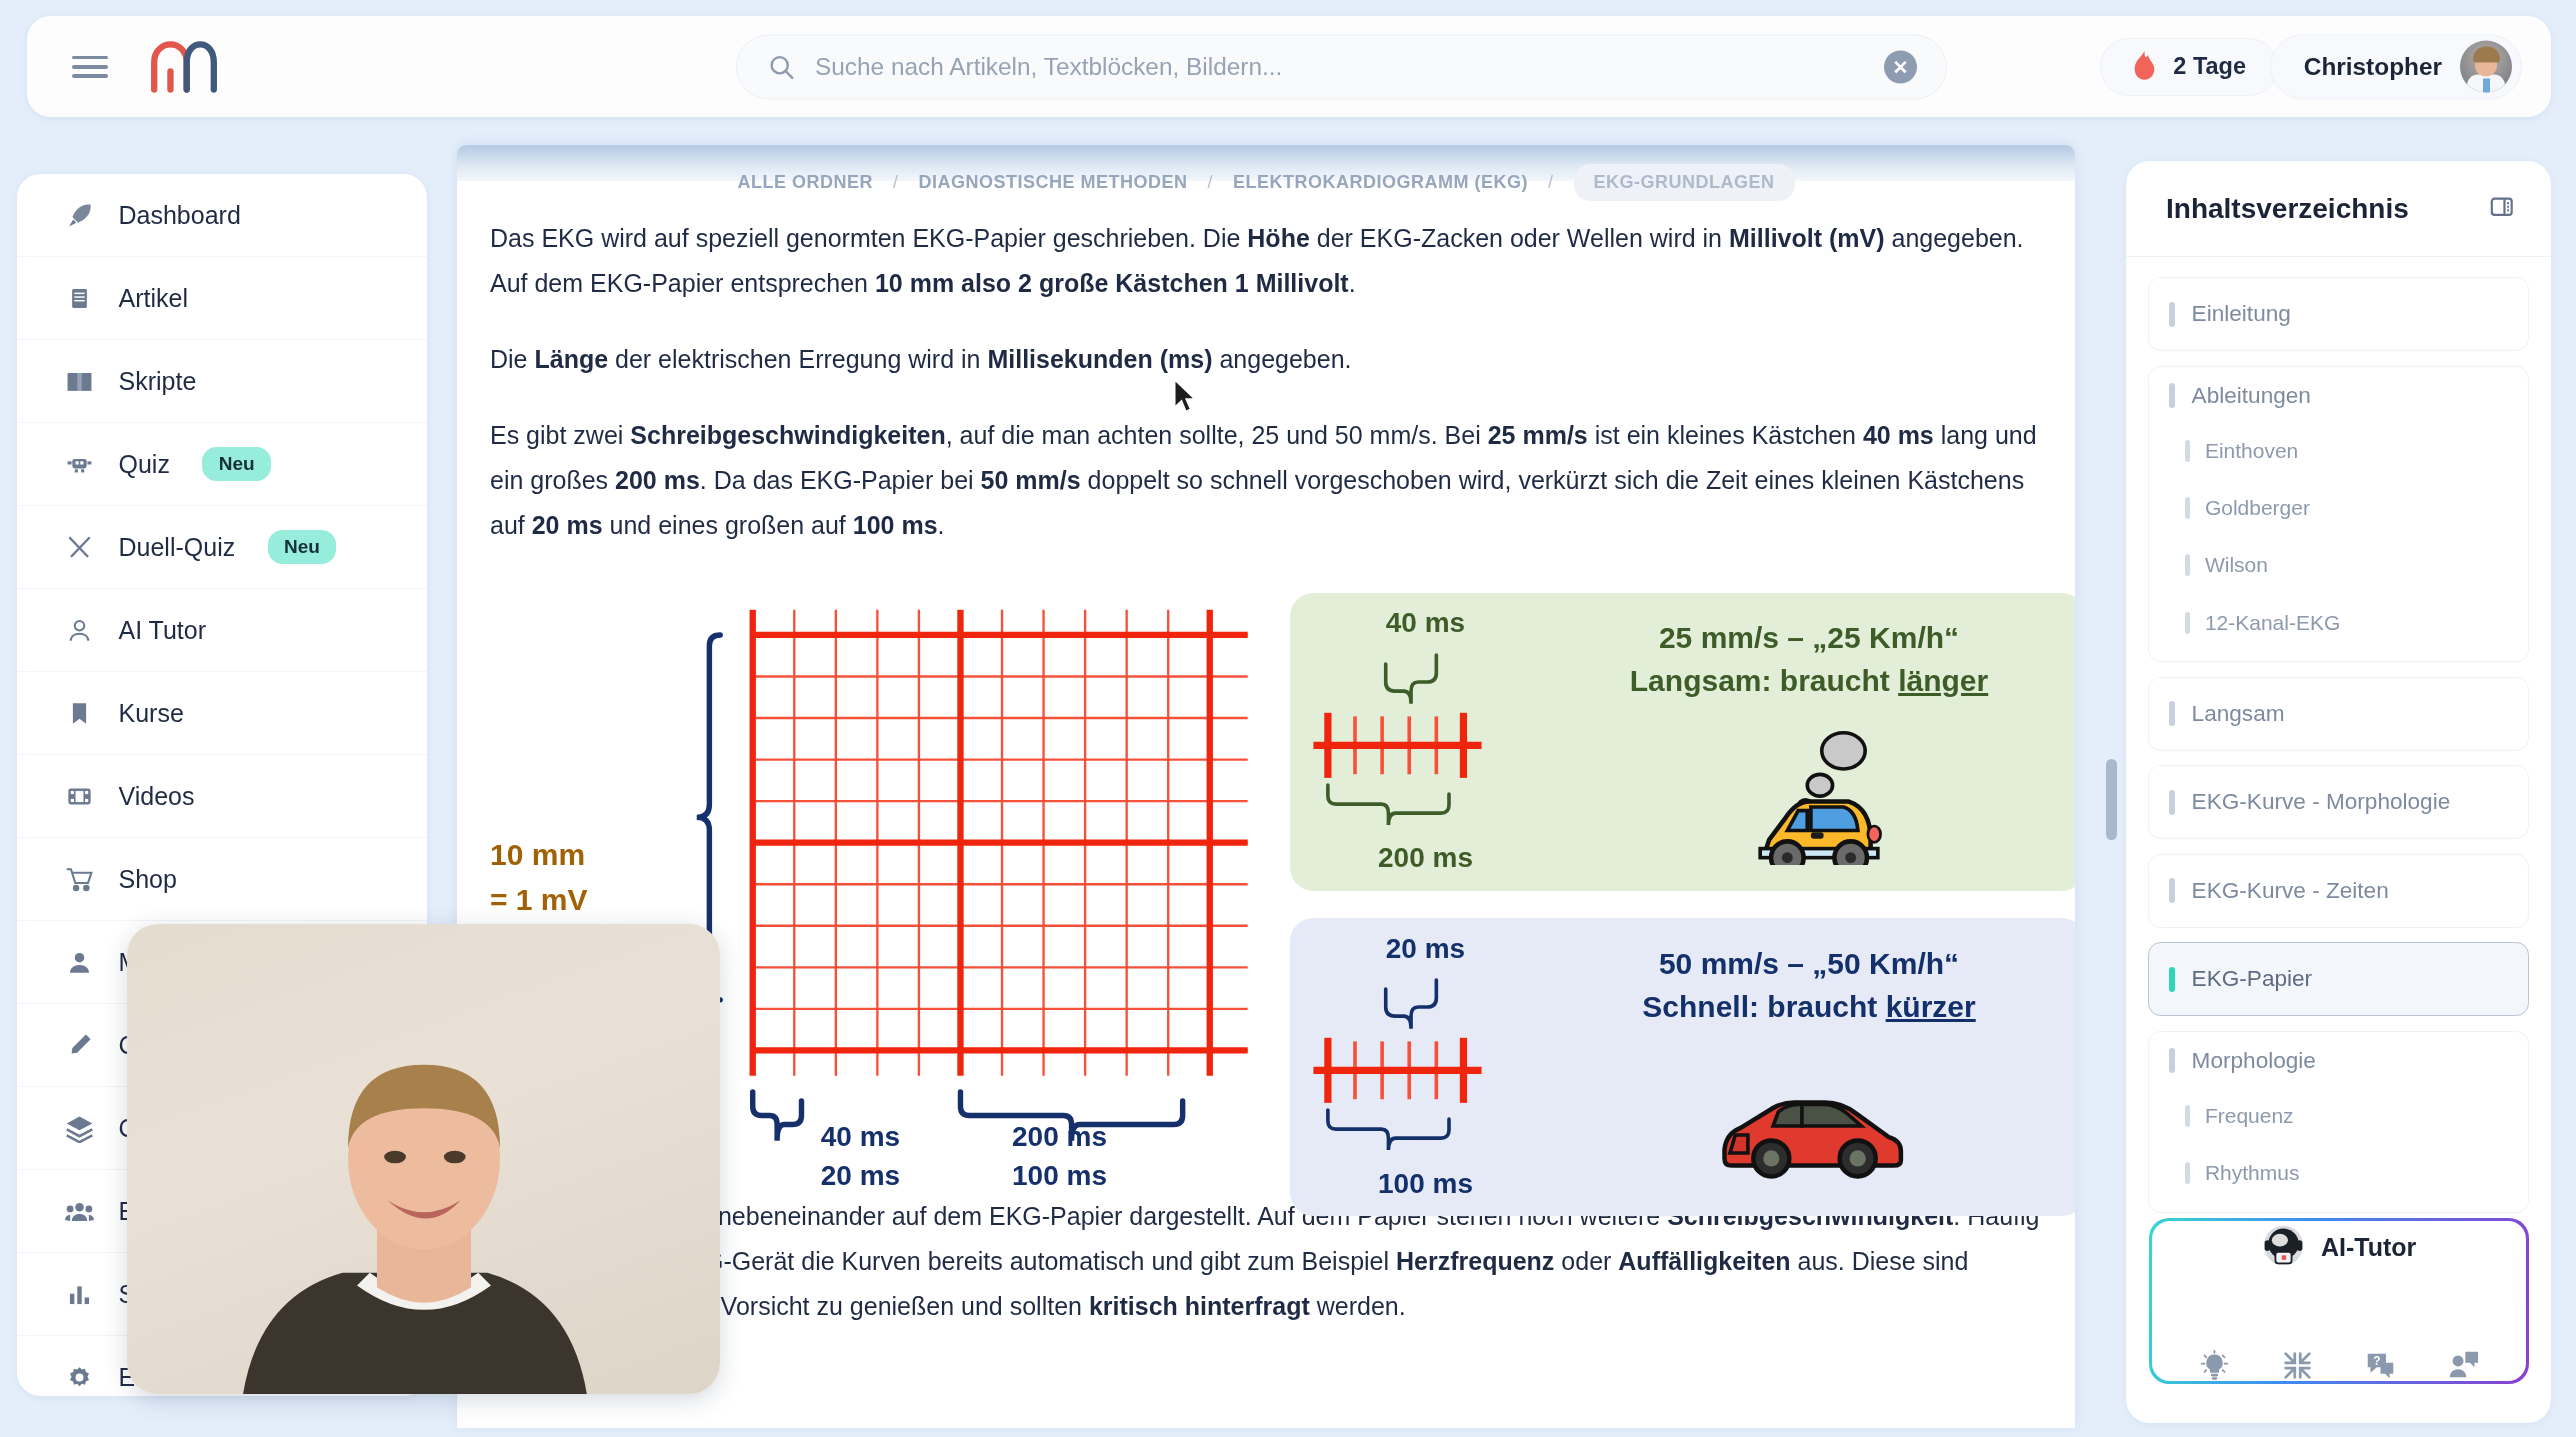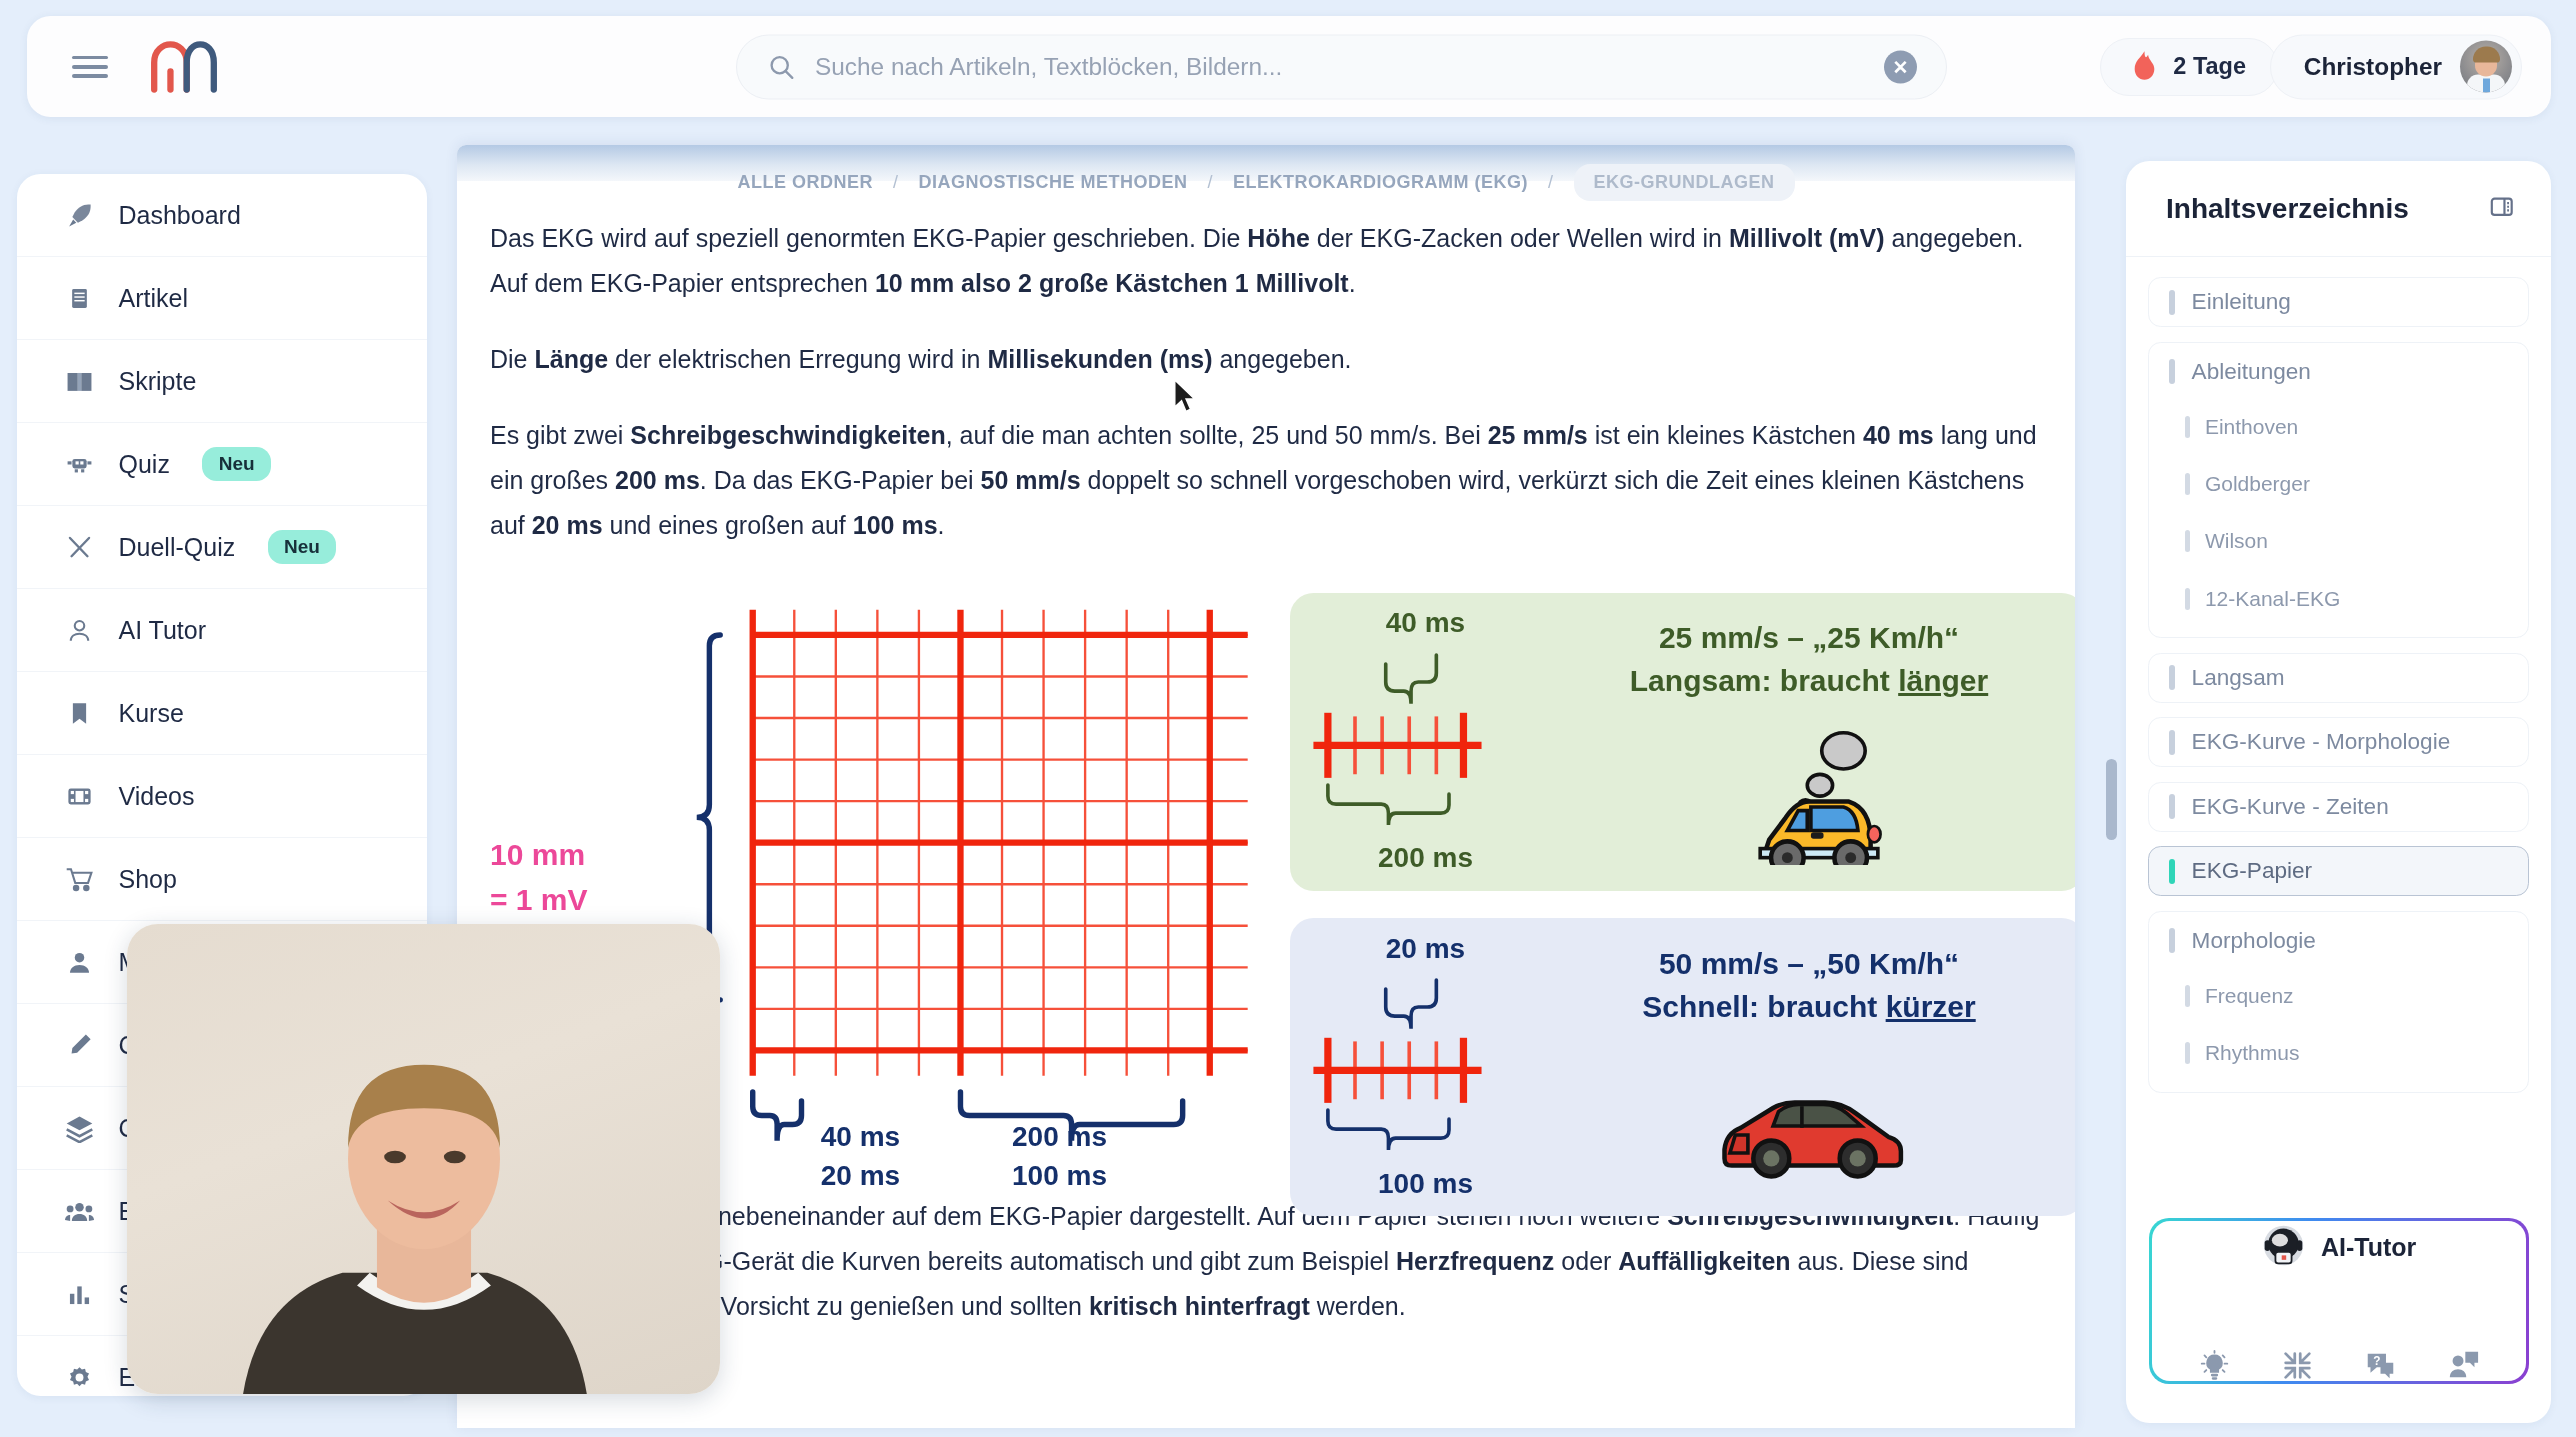--- a/index.html
+++ b/index.html
@@ -133,21 +133,21 @@
     margin-bottom: 31px;
   }
   .para b { font-weight: bold; }
 
   
   .info { position: relative; height: 588px; margin-top: 9px; }
 
   .grid-block { position: absolute; left: 163px; top: 18px; width: 633px; height: 560px; }
   .mm-label {
     position: absolute; left: 0; top: 253px; width: 154px;
-    font-size: 30px; font-weight: bold; color: #ec4899; line-height: 45px;
+    font-size: 30px; font-weight: bold; color: #a16207; line-height: 45px;
   }
 
   .card {
     position: absolute; border-radius: 23.5px; width: 795px; height: 298px;
   }
   .card-green { left: 800px; top: 13.6px;  background: #e2eed8; }
   .card-blue  { left: 800px; top: 339px; background: #e5eaf6; }
   .card-title {
     position: absolute; left: 266px; top: 23.5px; width: 506px;
     text-align: center; font-size: 30px; font-weight: bold; line-height: 43px;
@@ -183,21 +183,21 @@
     overflow: hidden;
   }
   .toc-head {
     height: 96px; display: flex; align-items: center; justify-content: space-between;
     padding: 0 38px 0 40px; border-bottom: 0.9px solid #eef2f7;
   }
   .toc-title { font-size: 28px; font-weight: bold; color: #1c2438; }
   .toc-list { padding: 20px 22px 0 22px; position: relative; }
   .toc-item {
     border: 0.9px solid #eef2f7; border-radius: 12.7px;
-    height: 50px; display: flex; align-items: center;
+    height: 74px; display: flex; align-items: center;
     margin-bottom: 14.5px; padding-left: 20px; cursor: pointer; background: #fff;
   }
   .toc-item .bar { width: 6.3px; height: 25px; border-radius: 3.6px; background: #c7d0dd; margin-right: 16.3px; flex: none; }
   .toc-item .txt { font-size: 22.6px; color: #7d8aa0; white-space: nowrap; }
   .toc-item.sub { border: none; height: 52px; margin-bottom: 5.4px; padding-left: 36px; }
   .toc-item.sub .bar { width: 5.4px; height: 22px; background: #d3dae4; margin-right: 14.5px; }
   .toc-item.sub .txt { font-size: 21px; color: #8d99ad; }
   .toc-item.group { flex-direction: column; align-items: stretch; height: auto; padding: 0 0 7.2px 0; }
   .group-head { display: flex; align-items: center; height: 58px; padding-left: 20px; }
   .toc-item.active { background: #f3f6fa; border-color: #b9c4d4; }

